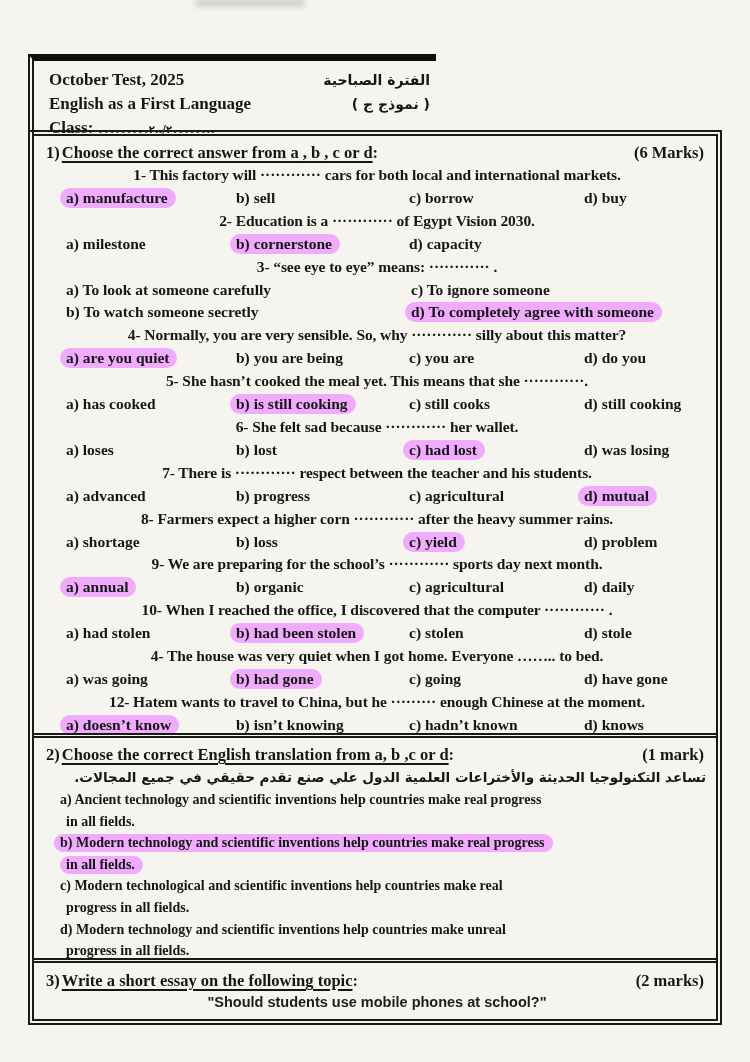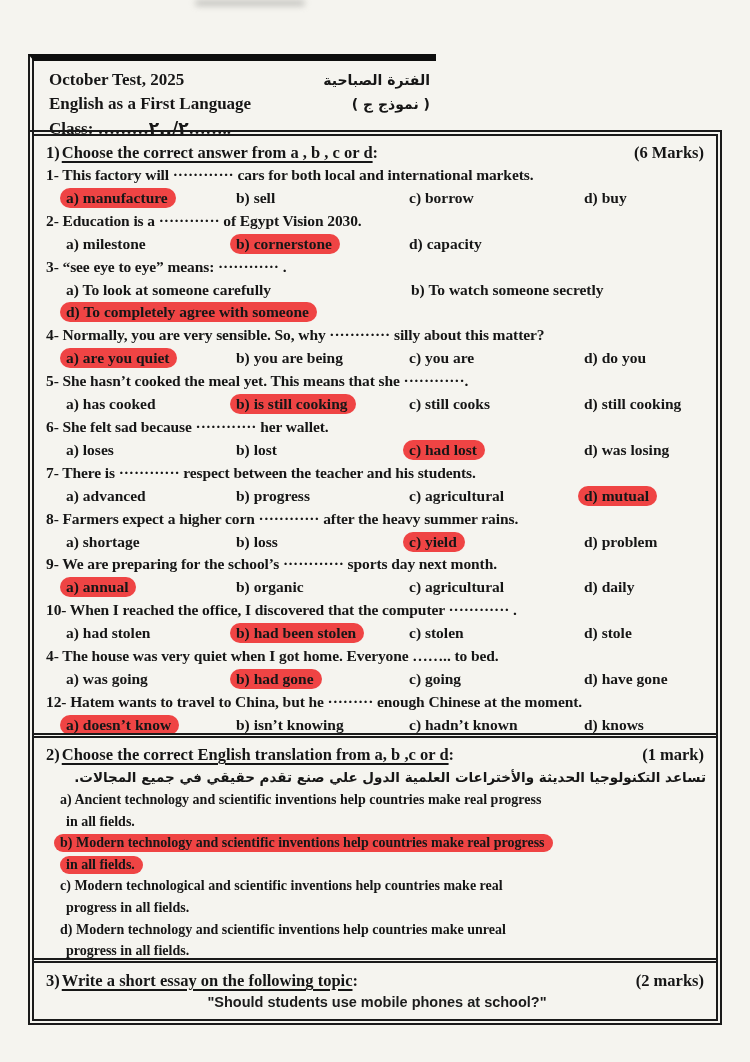--- a/index.html
+++ b/index.html
@@ -20,44 +20,44 @@
   .header-strip{
     position:absolute;left:28px;top:54px;width:408px;height:90px;
     border-top:7px solid #0e0e0e;
     border-left:6px double #1a1a1a;
     box-sizing:border-box;
     padding:7px 6px 0 15px;
   }
   .hrow{display:flex;justify-content:space-between;align-items:baseline;line-height:24px;}
   .htxt{font-size:17px;font-weight:bold;white-space:nowrap;}
   .har{font-family:"DejaVu Sans", sans-serif;font-size:14px;font-weight:bold;direction:rtl;white-space:nowrap;}
-  .class-line .handwriting{font-family:"DejaVu Sans", sans-serif;font-size:17px;}
+  .class-line .handwriting{font-family:"DejaVu Sans", sans-serif;font-size:10px;}
   
   .main-box{
     position:absolute;left:28px;top:130px;width:694px;height:895px;
     border:6px double #1a1a1a;box-sizing:border-box;
     display:flex;flex-direction:column;
   }
   .sec{box-sizing:border-box;}
   .sec1{height:597px;padding:5px 8px 0 12px;}
   .sec2{height:225px;border-top:5px double #1a1a1a;padding:5px 8px 0 12px;}
   .sec3{flex:1;border-top:5px double #1a1a1a;padding:6px 8px 0 12px;}
   .sec-head{display:flex;align-items:baseline;font-size:16.5px;font-weight:bold;line-height:23px;white-space:nowrap;}
   .qnum{margin-right:2px;}
   .qtitle{text-decoration:underline;text-decoration-thickness:1.6px;text-underline-offset:3px;}
   .marks{margin-left:auto;padding-right:4px;text-align:right;}
   
   .question{font-weight:bold;font-size:15.5px;line-height:22.9px;}
-  .question-stem{white-space:nowrap;letter-spacing:-0.1px;}
+  .question-stem{white-space:nowrap;letter-spacing:-0.1px;text-align:center;}
   .options{margin-left:20px;display:grid;}
   .options.row4{grid-template-columns:170px 173px 175px 1fr;}
   .options.grid2{grid-template-columns:345px 1fr;}
   .opt{white-space:nowrap;}
   .hl{
-    background:#ef4444;
+    background:#f0abfc;
     border-radius:10px;
     padding:1px 8px 2px 6px;
     margin-left:-6px;
     box-decoration-break:clone;
     -webkit-box-decoration-break:clone;
   }
   
   .arabic-line{
     direction:rtl;text-align:right;
     font-family:"DejaVu Sans", sans-serif;
@@ -119,20 +119,21 @@
             <div class="options row4">
               <div class="opt"><span>a) milestone</span></div>
               <div class="opt"><span class="hl">b) cornerstone</span></div>
               <div class="opt"><span>d) capacity</span></div>
             </div>
           </div>
           <div class="question">
             <div class="question-stem">3- “see eye to eye” means: ············  .</div>
             <div class="options grid2">
               <div class="opt"><span>a) To look at someone carefully</span></div>
+              <div class="opt"><span>c) To ignore someone</span></div>
               <div class="opt"><span>b) To watch someone secretly</span></div>
               <div class="opt"><span class="hl">d) To completely agree with someone</span></div>
             </div>
           </div>
           <div class="question">
             <div class="question-stem">4- Normally, you are very sensible. So, why ············ silly about this matter?</div>
             <div class="options row4">
               <div class="opt"><span class="hl">a) are you quiet</span></div>
               <div class="opt"><span>b) you are being</span></div>
               <div class="opt"><span>c) you are</span></div>

